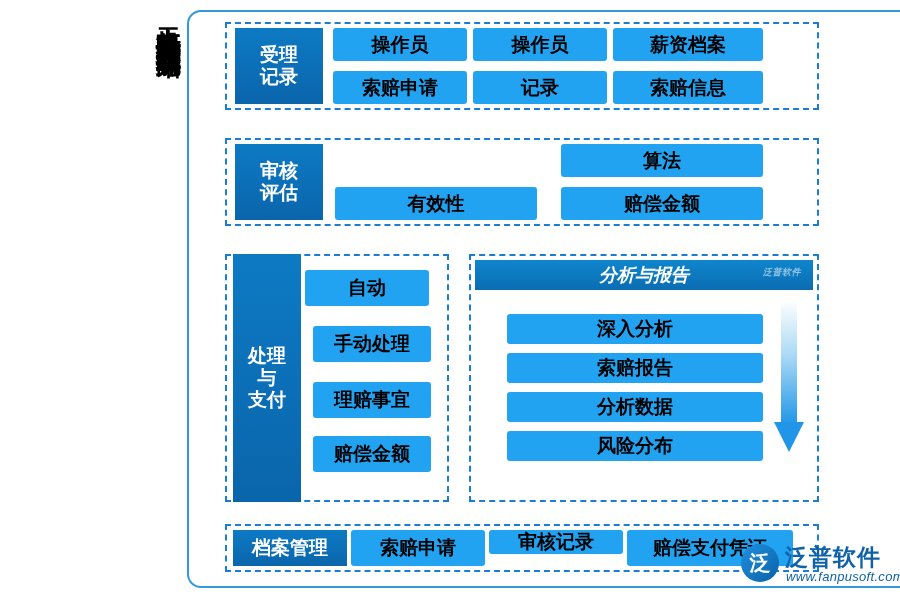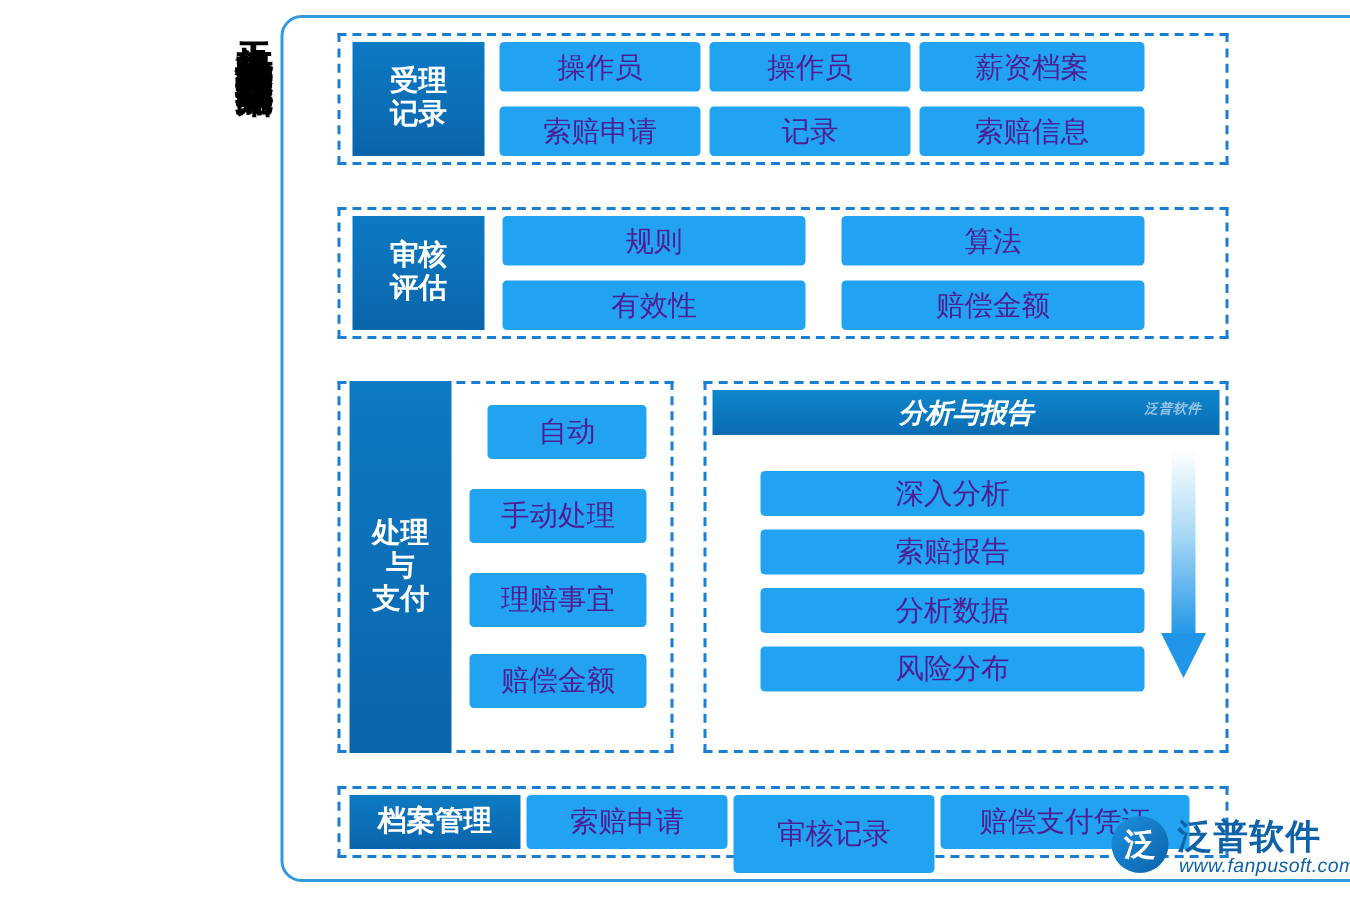--- a/index.html
+++ b/index.html
@@ -70,22 +70,22 @@
     justify-content: center;
     text-align: center;
     box-sizing: border-box;
     line-height: 1.15;
   }
 
   
   .pill {
     position: absolute;
     background: #22a3f2;
-    color: #4c1d95;
-    font-weight: normal;
+    color: #000000;
+    font-weight: bold;
     display: flex;
     align-items: center;
     justify-content: center;
     box-sizing: border-box;
     border-radius: 3px;
     text-align: left;
     white-space: nowrap;
   }
 
   
@@ -203,34 +203,33 @@
   <div class="pill" style="left:444px; top:71px; width:134px; height:33px; font-size:19px;">记录</div>
   <div class="pill" style="left:584px; top:71px; width:150px; height:33px; font-size:19px;">索赔信息</div>
 
   <div class="dashed-group" style="left:196px; top:138px; width:594px; height:88px;"></div>
 
   <div class="label-block" style="left:206px; top:144px; width:88px; height:76px; font-size:19px; flex-direction:column;">
     <span>审核</span>
     <span>评估</span>
   </div>
 
-  <div class="pill" style="left:306px; top:144px; width:202px; height:33px; font-size:19px;">规则</div>
   <div class="pill" style="left:306px; top:187px; width:202px; height:33px; font-size:19px;">有效性</div>
   <div class="pill" style="left:532px; top:144px; width:202px; height:33px; font-size:19px;">算法</div>
   <div class="pill" style="left:532px; top:187px; width:202px; height:33px; font-size:19px;">赔偿金额</div>
 
   <div class="dashed-group" style="left:196px; top:254px; width:224px; height:248px;"></div>
 
   <div class="label-block" style="left:204px; top:254px; width:68px; height:248px; font-size:19px; flex-direction:column;">
     <span>处理</span>
     <span>与</span>
     <span>支付</span>
   </div>
 
-  <div class="pill" style="left:296px; top:270px; width:106px; height:36px; font-size:19px;">自动</div>
+  <div class="pill" style="left:276px; top:270px; width:124px; height:36px; font-size:19px;">自动</div>
   <div class="pill" style="left:284px; top:326px; width:118px; height:36px; font-size:19px;">手动处理</div>
   <div class="pill" style="left:284px; top:382px; width:118px; height:36px; font-size:19px;">理赔事宜</div>
   <div class="pill" style="left:284px; top:436px; width:118px; height:36px; font-size:19px;">赔偿金额</div>
 
   <div class="dashed-group" style="left:440px; top:254px; width:350px; height:248px;"></div>
 
   <div class="analysis-header" style="left:446px; top:260px; width:338px; height:30px; font-size:18px;">
     <span>分析与报告</span>
     <span class="watermark-text">泛普软件</span>
   </div>
@@ -245,21 +244,21 @@
     <div class="arrow-head"></div>
   </div>
 
   <div class="dashed-group" style="left:196px; top:524px; width:594px; height:48px;"></div>
 
   <div class="label-block" style="left:204px; top:530px; width:114px; height:36px; font-size:19px;">
     <span>档案管理</span>
   </div>
 
   <div class="pill" style="left:322px; top:530px; width:134px; height:36px; font-size:19px;">索赔申请</div>
-  <div class="pill" style="left:460px; top:530px; width:134px; height:52px; font-size:19px;">审核记录</div>
+  <div class="pill" style="left:460px; top:530px; width:134px; height:24px; font-size:19px;">审核记录</div>
   <div class="pill" style="left:598px; top:530px; width:166px; height:36px; font-size:19px;">赔偿支付凭证</div>
 
   <div class="logo">
     <div class="logo-circle">泛</div>
     <div class="logo-name">泛普软件</div>
     <div class="logo-url">www.fanpusoft.com</div>
   </div>
 
 </div>
 

